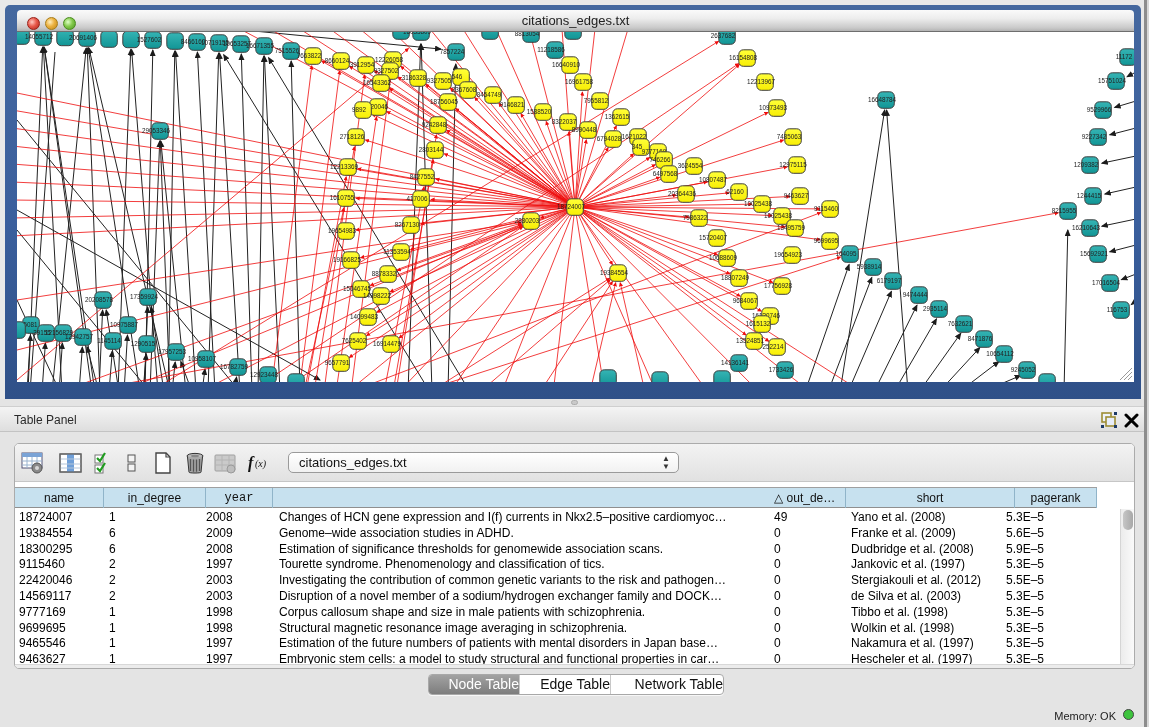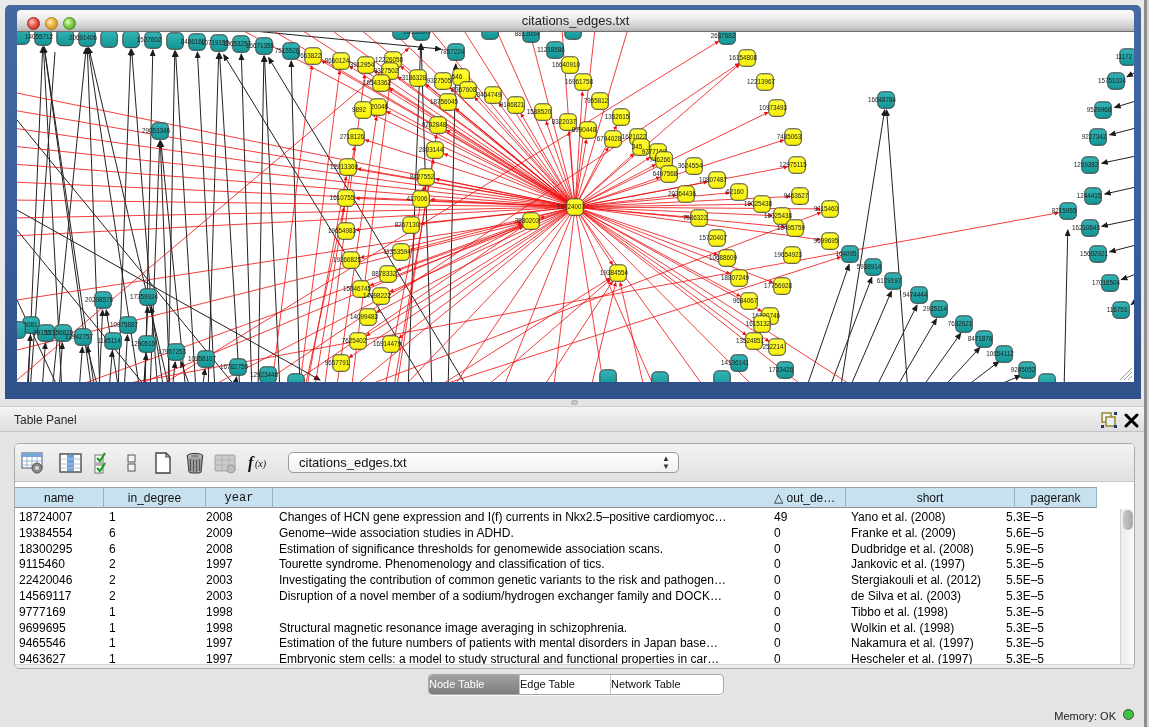--- a/index.html
+++ b/index.html
@@ -54,21 +54,21 @@
 .row { position:absolute; height:16px; line-height:16px; width:1105px; }
 .row span { position:absolute; white-space:nowrap; overflow:hidden; }
 #vsb { position:absolute; left:1105px; top:65px; width:15px; height:155px;
   background:linear-gradient(90deg,#ececec,#fbfbfb); border-left:1px solid #d5d5d5; }
 #vsb .thumb { position:absolute; left:2px; top:1px; width:10px; height:20px;
   background:linear-gradient(90deg,#c6c6c6,#a8a8a8); border-radius:5px; }
 
 #tabs { position:absolute; left:428px; top:275px; height:21px; display:flex;
   border:1px solid #a8a8a8; border-radius:4px; overflow:hidden;
   background:#fff; box-shadow:0 1px 0 rgba(255,255,255,.7); }
-#tabs .tab { font-size:11px; color:#111; line-height:19px; text-align:left; }
+#tabs .tab { font-size:14px; color:#111; line-height:19px; text-align:right; }
 #tabs .sel { background:linear-gradient(180deg,#a2a2a2,#7d7d7d); color:#fff; }
 #tabs .sep { width:1px; background:#c8c8c8; }
 
 #status { position:absolute; left:0; top:305px; width:1149px; height:23px; }
 #status .mem { position:absolute; right:33px; top:6px; font-size:11px; color:#222; }
 #status .dot { position:absolute; right:15px; top:5px; width:11px; height:11px;
   border-radius:50%; background:#3ec43e; border:1.5px solid #454545; }
 #rightline { position:absolute; left:1144px; top:0; width:3px; height:727px; background:#8d8d8d; }
 #rightline2 { position:absolute; left:1147px; top:0; width:2px; height:727px; background:#d8d8d8; }
 </style>
@@ -697,20 +697,21 @@
             <span style="left:191px;width:60px">2003</span>
             <span style="left:264px;width:488px">Disruption of a novel member of a sodium/hydrogen exchanger family and DOCK…</span>
             <span style="left:759px;width:70px">0</span>
             <span style="left:836px;width:168px">de Silva et al. (2003)</span>
             <span style="left:991px;width:80px">5.3E–5</span>
           </div>
           <div class="row" style="top:94.8px">
             <span style="left:4px;width:84px">9777169</span>
             <span style="left:94px;width:60px">1</span>
             <span style="left:191px;width:60px">1998</span>
+            <span style="left:264px;width:488px">Corpus callosum shape and size in male patients with schizophrenia.</span>
             <span style="left:759px;width:70px">0</span>
             <span style="left:836px;width:168px">Tibbo et al. (1998)</span>
             <span style="left:991px;width:80px">5.3E–5</span>
           </div>
           <div class="row" style="top:110.6px">
             <span style="left:4px;width:84px">9699695</span>
             <span style="left:94px;width:60px">1</span>
             <span style="left:191px;width:60px">1998</span>
             <span style="left:264px;width:488px">Structural magnetic resonance image averaging in schizophrenia.</span>
             <span style="left:759px;width:70px">0</span>

